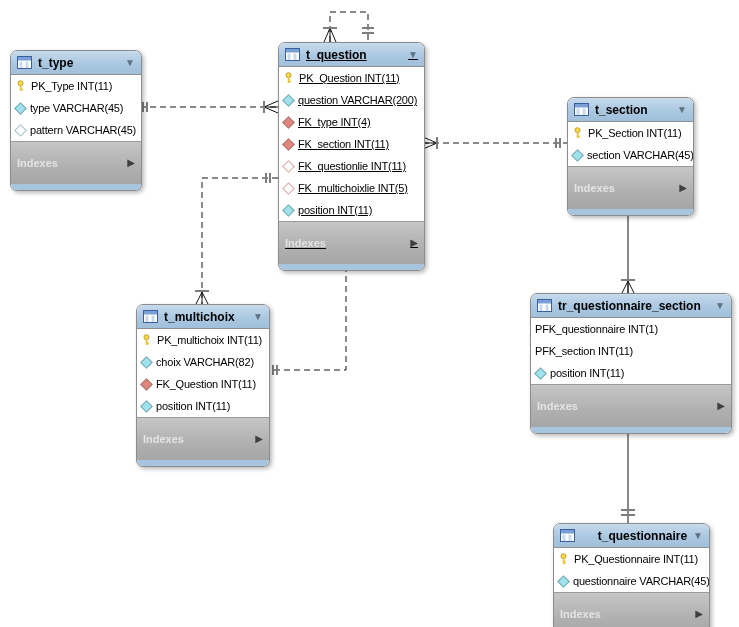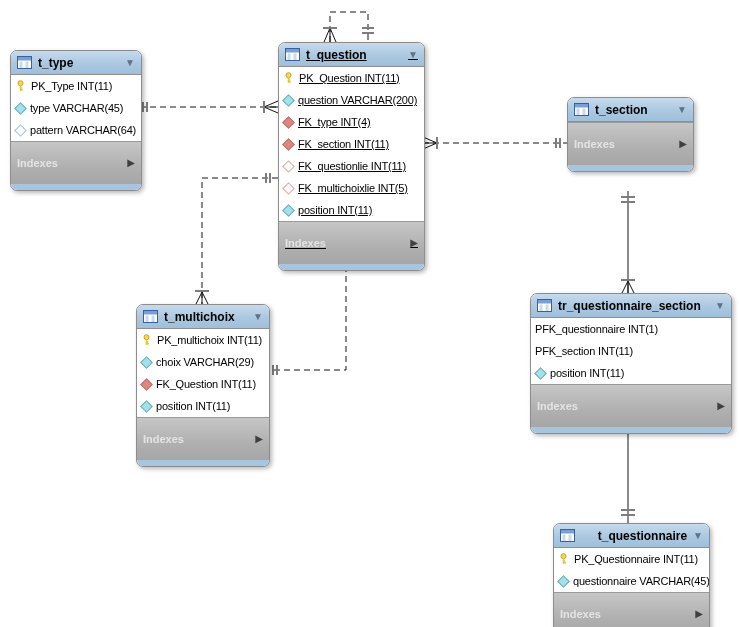--- a/index.html
+++ b/index.html
@@ -120,21 +120,21 @@
             <path d="M5.5 5.5 V11 M5.5 9.8 H8 M5.5 8 H7.2" stroke="#e9c53a" stroke-width="1.6" fill="none"></path>
           </svg>
         <span>PK_Type INT(11)</span>
       </div>
       <div class="row">
         <span class="d cyan"></span>
         <span>type VARCHAR(45)</span>
       </div>
       <div class="row">
         <span class="d cyan-o"></span>
-        <span>pattern VARCHAR(64)</span>
+        <span>pattern VARCHAR(45)</span>
       </div>
     </div>
     <div class="ftr">
       <span>Indexes</span>
       <span class="arrow">▶</span>
     </div>
     <div class="strip"></div>
   </div>
 
   <div class="dbtable" style="left:278px;top:42px;width:145px;text-decoration:underline;">
@@ -192,20 +192,33 @@
     <div class="hdr">
       <svg width="15" height="13" viewBox="0 0 15 13">
           <rect x="0.5" y="0.5" width="14" height="12" fill="#ffffff" stroke="#3a5f9e"></rect>
           <rect x="1" y="1" width="13" height="3.5" fill="#7a9fd4"></rect>
           <rect x="2.5" y="5.5" width="3" height="6.5" fill="#c9d9ef"></rect>
           <rect x="8.5" y="5.5" width="3" height="6.5" fill="#c9d9ef"></rect>
         </svg>
       <span class="title">t_section</span>
       <span class="collapse">▼</span>
     </div>
+    <div class="rows">
+      <div class="row">
+        <svg class="keyicon" width="11" height="12" viewBox="0 0 11 12">
+            <circle cx="5.5" cy="3.2" r="2.5" fill="#f7da4a" stroke="#c7a02e"></circle>
+            <path d="M5.5 5.5 V11 M5.5 9.8 H8 M5.5 8 H7.2" stroke="#e9c53a" stroke-width="1.6" fill="none"></path>
+          </svg>
+        <span>PK_Section INT(11)</span>
+      </div>
+      <div class="row">
+        <span class="d cyan"></span>
+        <span>section VARCHAR(45)</span>
+      </div>
+    </div>
     <div class="ftr">
       <span>Indexes</span>
       <span class="arrow">▶</span>
     </div>
     <div class="strip"></div>
   </div>
 
   <div class="dbtable" style="left:136px;top:304px;width:132px;">
     <div class="hdr">
       <svg width="15" height="13" viewBox="0 0 15 13">
@@ -220,21 +233,21 @@
     <div class="rows">
       <div class="row">
         <svg class="keyicon" width="11" height="12" viewBox="0 0 11 12">
             <circle cx="5.5" cy="3.2" r="2.5" fill="#f7da4a" stroke="#c7a02e"></circle>
             <path d="M5.5 5.5 V11 M5.5 9.8 H8 M5.5 8 H7.2" stroke="#e9c53a" stroke-width="1.6" fill="none"></path>
           </svg>
         <span>PK_multichoix INT(11)</span>
       </div>
       <div class="row">
         <span class="d cyan"></span>
-        <span>choix VARCHAR(29)</span>
+        <span>choix VARCHAR(82)</span>
       </div>
       <div class="row">
         <span class="d red"></span>
         <span>FK_Question INT(11)</span>
       </div>
       <div class="row">
         <span class="d cyan"></span>
         <span>position INT(11)</span>
       </div>
     </div>

